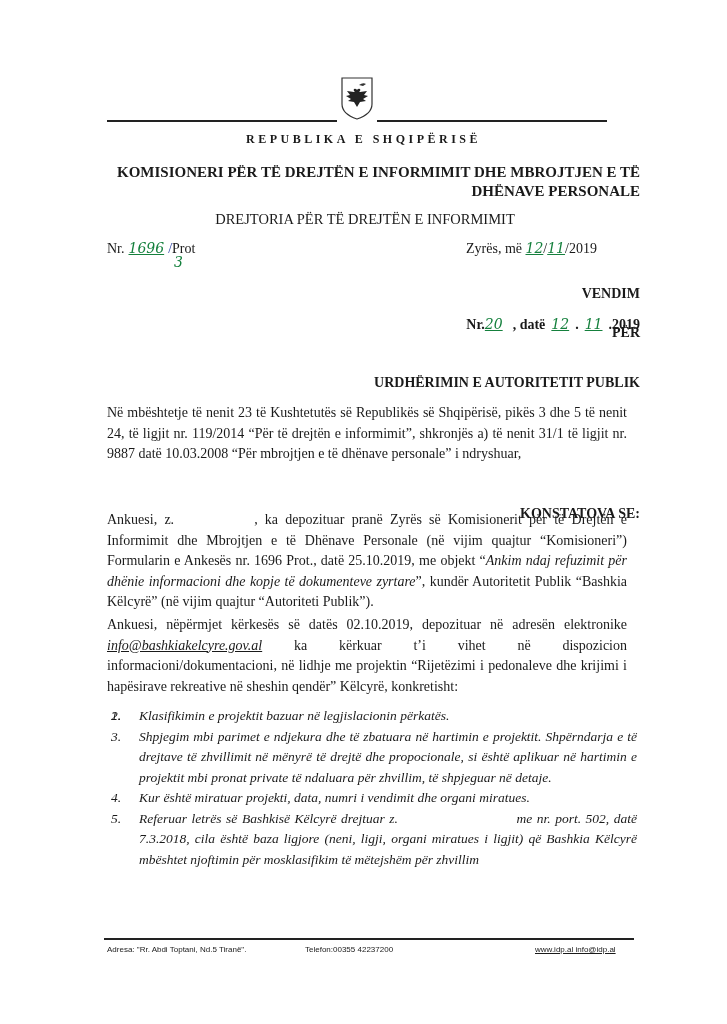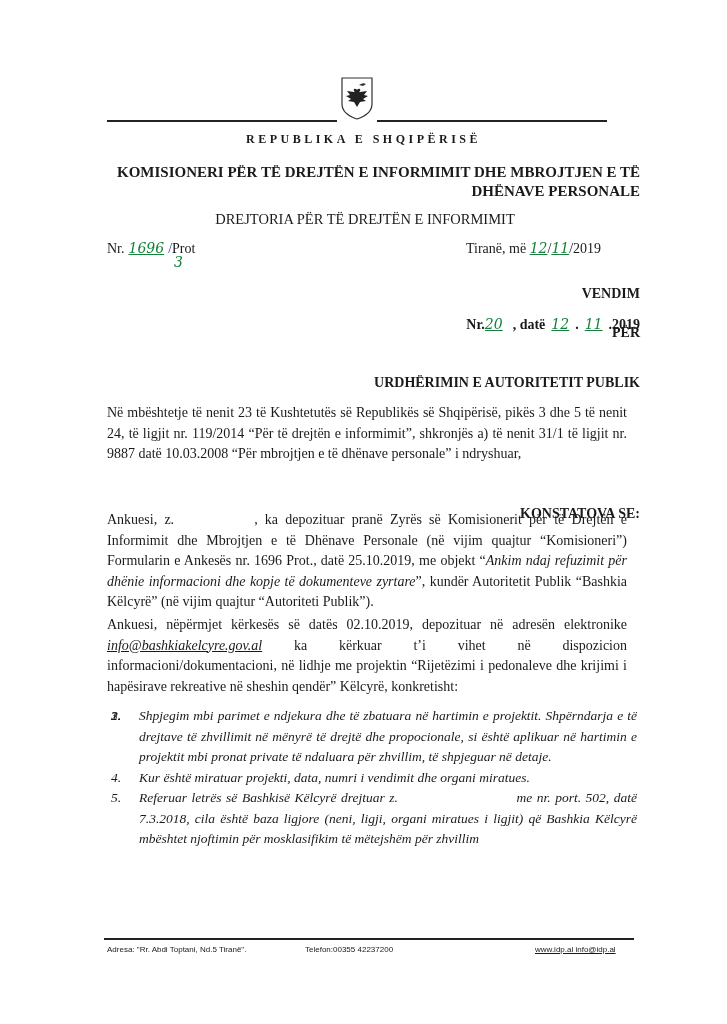--- a/index.html
+++ b/index.html
@@ -40,21 +40,21 @@
 
 <div class="abs rep">REPUBLIKA E SHQIPËRISË</div>
 <div class="abs kom">KOMISIONERI PËR TË DREJTËN E INFORMIMIT DHE MBROJTJEN E TË DHËNAVE PERSONALE</div>
 <div class="abs drej">DREJTORIA PËR TË DREJTËN E INFORMIMIT</div>
 
 <div class="abs nr">
   <span>Nr.</span><span class="hand" style="padding:0 4px;">1696</span><span style="color:#2b3fa6;">/</span><span>Prot</span>
   <div class="hand" style="position:absolute; left:67px; top:14px; text-decoration:none;">3</div>
 </div>
 <div class="abs date-right">
-  <span>Tiranë, më</span>
+  <span>Zyrës, më</span>
   <span class="hand">12</span><span>/</span><span class="hand">11</span><span>/2019</span>
 </div>
 
 <div class="abs center" style="top:286px;">VENDIM</div>
 <div class="abs center" style="top:316px;">
   <span>Nr.</span><span class="hand" style="font-weight:normal; padding-right:10px;">20</span><span>, datë</span><span class="hand" style="font-weight:normal; padding:0 6px;">12</span>.<span class="hand" style="font-weight:normal; padding:0 6px;">11</span><span>.2019</span>
 </div>
 <div class="abs center" style="top:325px;font-family:Liberation Serif, serif;">PËR</div>
 <div class="abs center" style="top:375px;">URDHËRIMIN E AUTORITETIT PUBLIK</div>
 
@@ -66,21 +66,21 @@
 </div>
 
 <div class="abs para" style="top:615px;">
   <span>Ankuesi, nëpërmjet kërkesës së datës 02.10.2019, depozituar në adresën elektronike</span>
   <i class="link">info@bashkiakelcyre.gov.al</i>
   <span>ka kërkuar t’i vihet në dispozicion informacioni/dokumentacioni, në lidhje me projektin “Rijetëzimi i pedonaleve dhe krijimi i hapësirave rekreative në sheshin qendër” Këlcyrë, konkretisht:</span>
 </div>
 
 <ol class="abs list" style="top:706px;">
   <li><span class="num">1.</span></li>
-  <li><span class="num">2.</span></li>
+  <li><span class="num">2.</span><span>Klasifikimin e projektit bazuar në legjislacionin përkatës.</span></li>
   <li><span class="num">3.</span><span>Shpjegim mbi parimet e ndjekura dhe të zbatuara në hartimin e projektit. Shpërndarja e të drejtave të zhvillimit në mënyrë të drejtë dhe propocionale, si është aplikuar në hartimin e projektit mbi pronat private të ndaluara për zhvillim, të shpjeguar në detaje.</span></li>
   <li><span class="num">4.</span><span>Kur është miratuar projekti, data, numri i vendimit dhe organi miratues.</span></li>
   <li style="white-space:pre-wrap;"><span class="num">5.</span><span>Referuar letrës së Bashkisë Këlcyrë drejtuar z.                          me nr. port. 502, datë 7.3.2018, cila është baza ligjore (neni, ligji, organi miratues i ligjit) që Bashkia Këlcyrë mbështet njoftimin për mosklasifikim të mëtejshëm për zhvillim</span></li>
 </ol>
 
 <div class="hline" style="left:104px; top:938px; width:530px;"></div>
 <div class="abs footer" style="left:107px;">Adresa: "Rr. Abdi Toptani, Nd.5 Tiranë".</div>
 <div class="abs footer" style="left:305px;">Telefon:00355 42237200</div>
 <div class="abs footer link" style="left:535px;">www.idp.al info@idp.al</div>
 

